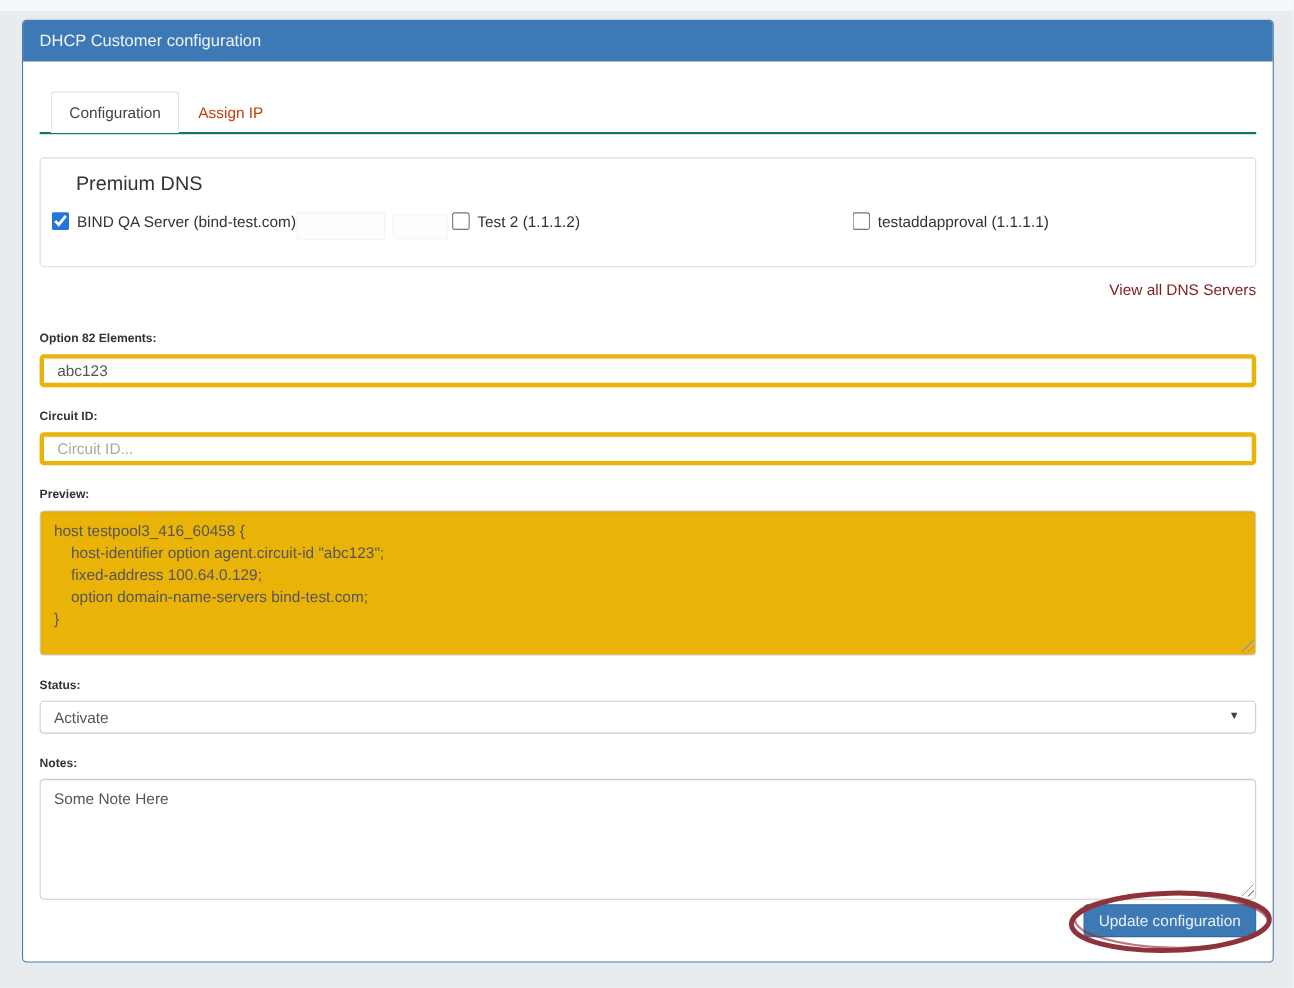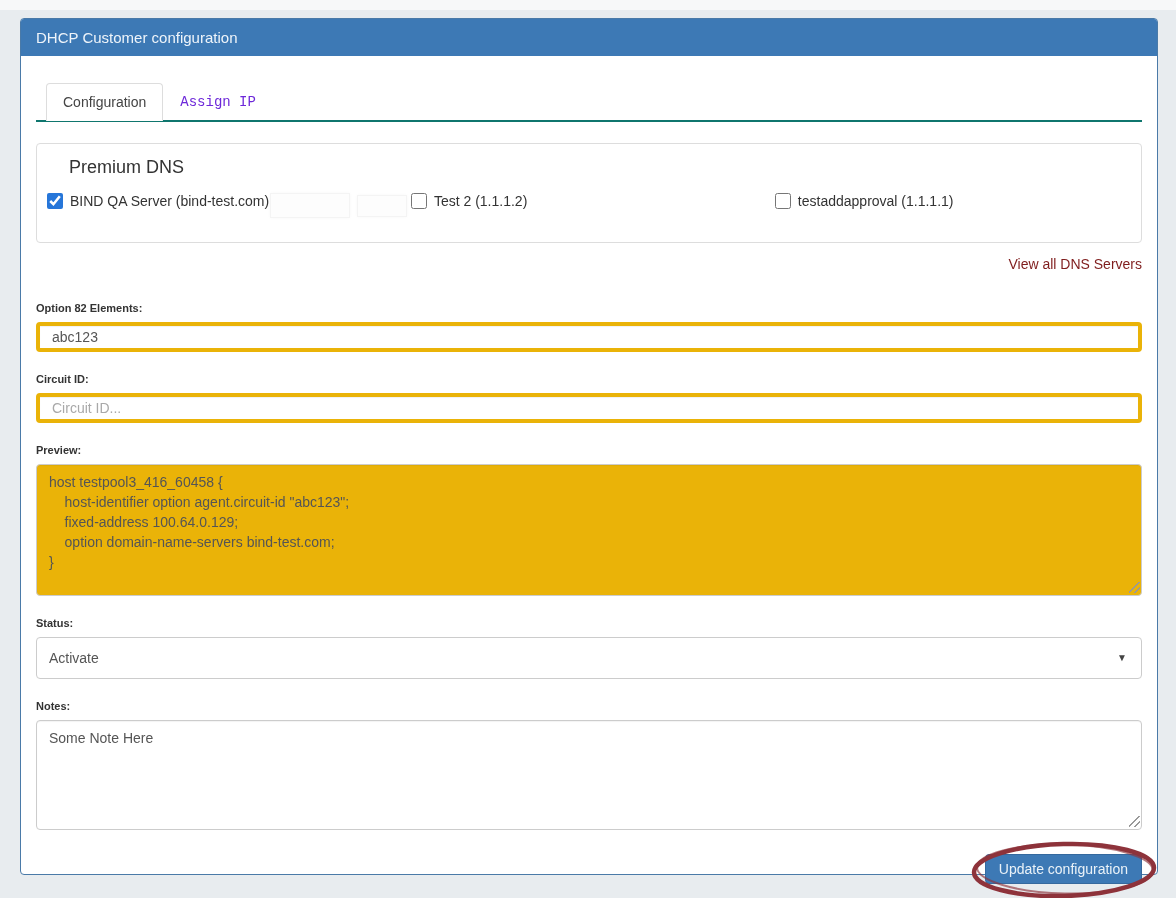--- a/index.html
+++ b/index.html
@@ -46,21 +46,21 @@
     cursor: pointer;
     margin-bottom: -1px;
     border: 1px solid transparent;
     border-radius: 4px 4px 0 0;
   }
   .tab.active {
     background: #fff;
     border-color: #ddd #ddd #fff #ddd;
     color: #444;
   }
-  .tab.inactive { color: #6d28d9; font-family: Liberation Mono, monospace; }
+  .tab.inactive { color: #c2410c; }
 
   
   .dns-box {
     margin-top: 21px;
     border: 1px solid #ddd;
     border-radius: 4px;
     height: 100px;
     padding: 13px 8px 0 8px;
     position: relative;
   }
@@ -125,36 +125,36 @@
   .notes-ta { height: 110px; background: #fff; }
   .grip {
     position: absolute; right: 2px; bottom: 3px;
     width: 11px; height: 11px;
     background:
       linear-gradient(135deg, transparent 45%, #999 45%, #999 52%, transparent 52%),
       linear-gradient(135deg, transparent 70%, #999 70%, #999 78%, transparent 78%);
     pointer-events: none;
   }
   .select-box {
-    height: 42px;
+    height: 30px;
     border: 1px solid #ccc;
     border-radius: 4px;
     padding: 0 12px;
     font-size: 14px;
     color: #555;
     line-height: 28px;
     display: flex;
     justify-content: space-between;
     align-items: center;
     cursor: pointer;
     background: #fff;
   }
   .caret { color: #444; font-size: 10px; margin-right: 2px; }
 
-  .btn-row { margin-top: 24px; text-align: right; position: relative; height: 32px; }
+  .btn-row { margin-top: 4px; text-align: right; position: relative; height: 32px; }
   .btn-primary {
     background: #3d79b5;
     border: 1px solad #35699e;
     border: 1px solid #35699e;
     color: #eaf2f8;
     font-size: 14px;
     font-family: "Liberation Sans", sans-serif;
     padding: 6px 13px;
     border-radius: 4px;
     cursor: pointer;

